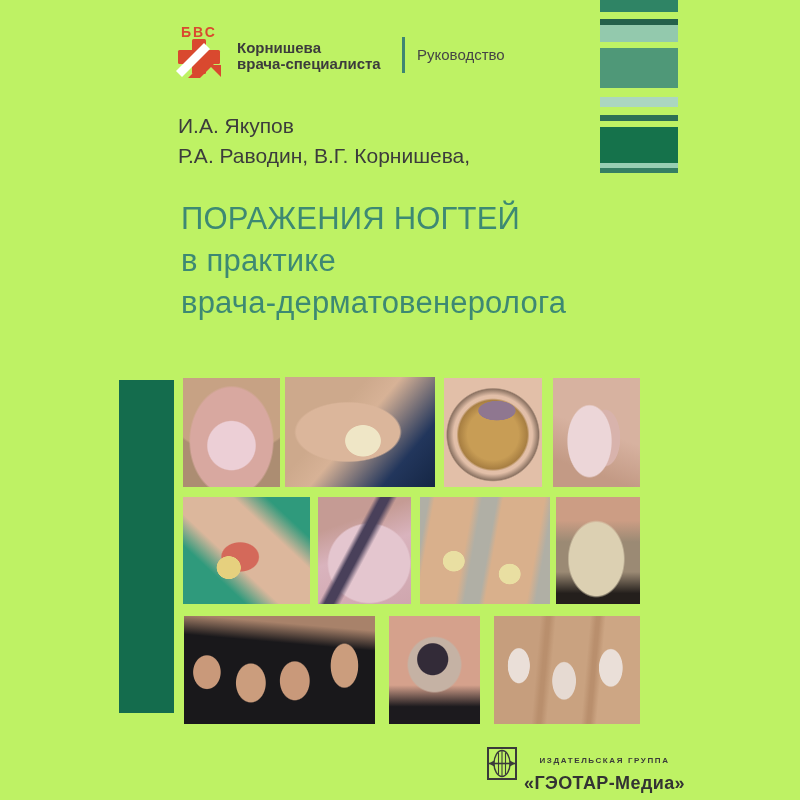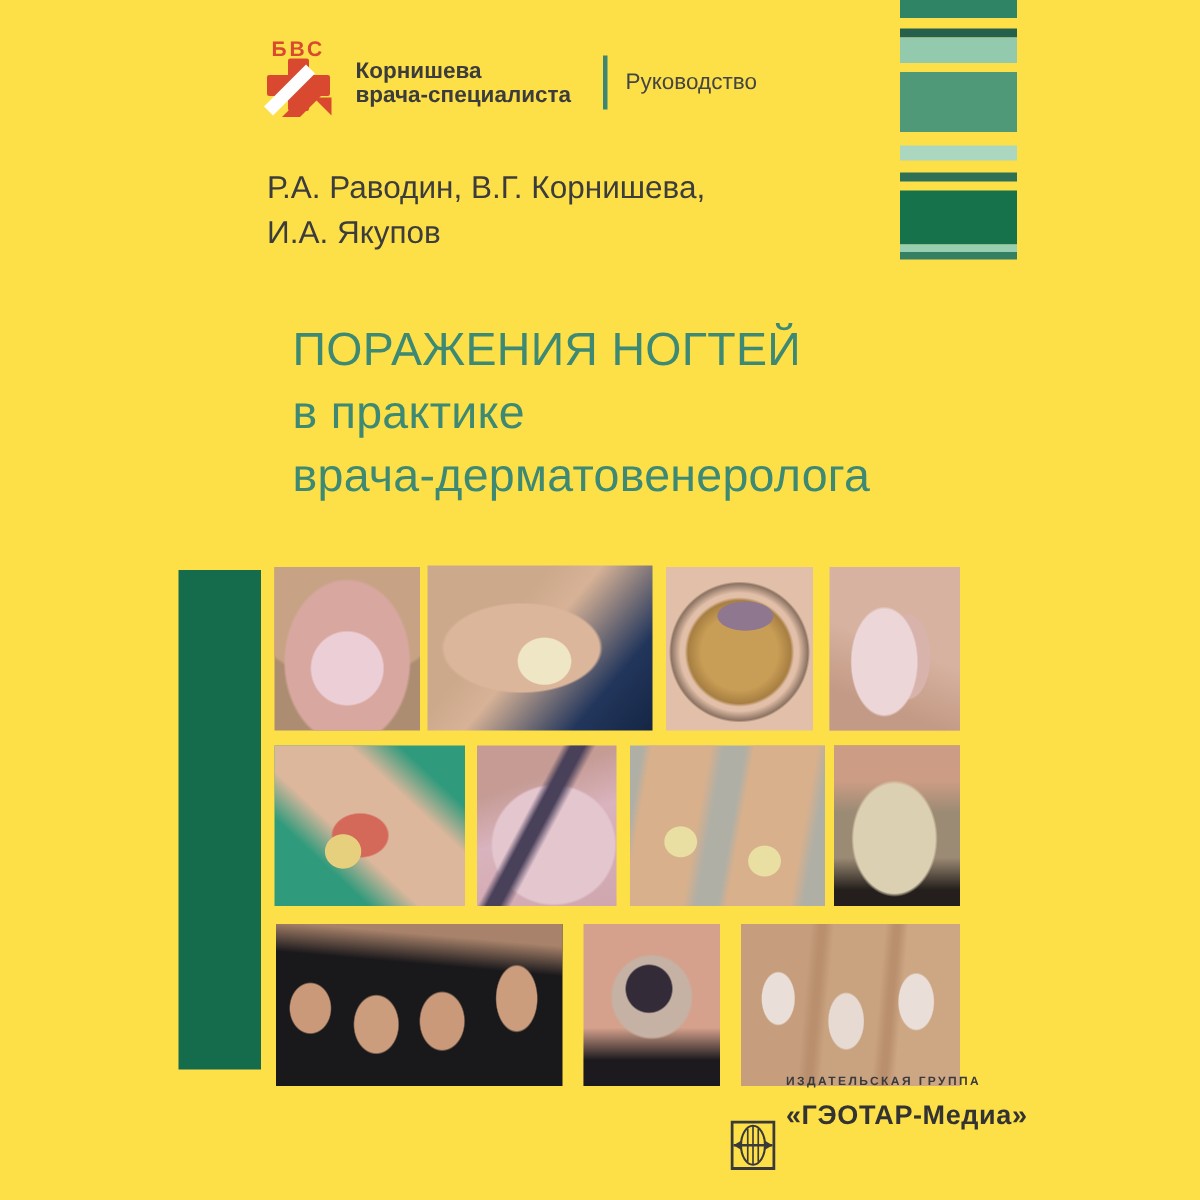--- a/index.html
+++ b/index.html
@@ -1,17 +1,17 @@
 <!DOCTYPE html>
 <html style="--accent_red: #d9492f; --title_green: #3d8973; --band_green: #146c4d; --divider_green: #3e8573; --text_dark: #3c3c3c;"><head>
 <meta charset="utf-8">
 <style>
   html,body{margin:0;padding:0;}
   .page{
-    position:relative; width:800px; height:800px; background:#fde047;
+    position:relative; width:800px; height:800px; background:#bef264;
     font-family:"Liberation Sans", sans-serif; overflow:hidden;
   }
   
   .bvs-acronym{
     position:absolute; left:181px; top:24px;
     color:var(--accent_red); font-size:14px; font-weight:700; letter-spacing:2px;
   }
   .bvs-cross{ position:absolute; left:176px; top:38px; }
   .series{
     position:absolute; left:237px; top:40px;
@@ -27,21 +27,21 @@
   }
   
   .stripes{ position:absolute; left:600px; top:0; width:78px; }
   .stripe{ width:100%; }
   
   .authors{
     position:absolute; left:178px; top:111px;
     color:var(--text_dark); font-size:21px; font-weight:400; line-height:30px;
   }
   .title{
-    position:absolute; left:178px; top:195px; margin:17px;
+    position:absolute; left:178px; top:195px; margin:3px;
     color:var(--title_green); font-size:31px; font-weight:400; line-height:42px;
     letter-spacing:0.2px;
   }
   .subtitle{
     position:absolute; left:178px; top:331px;
     color:#2d2d2d; font-size:25px; font-weight:400;
   }
   
   .green-band{
     position:absolute; left:119px; top:380px; width:55px; height:333px;
@@ -112,21 +112,21 @@
       linear-gradient(0deg, #1c1a1e 0 16%, rgba(0,0,0,0) 36%),
       #d5a18c;}
   .ph-r3p3{ left:494px; top:616px; width:146px; height:108px;
     background:
       radial-gradient(ellipse 13% 28% at 17% 46%, #eadfd8 0 56%, rgba(0,0,0,0) 60%),
       radial-gradient(ellipse 14% 30% at 48% 60%, #e6dad2 0 56%, rgba(0,0,0,0) 60%),
       radial-gradient(ellipse 14% 30% at 80% 48%, #eadfd8 0 56%, rgba(0,0,0,0) 60%),
       linear-gradient(95deg, #c69e7d 0 30%, #b98f6d 34% 36%, #c9a280 40% 62%, #b98f6d 66% 68%, #cda684 72% 100%);}
   
   .pub-logo{ position:absolute; left:487px; top:747px; }
-  .pub-text{ position:absolute; left:524px; top:716px; color:#3a3a3a; }
+  .pub-text{ position:absolute; left:524px; top:756px; color:#3a3a3a;text-align:center; }
   .pub-group{ font-size:8px; font-weight:700; letter-spacing:1.6px; }
   .pub-name{ font-size:18px; font-weight:700; letter-spacing:0.4px; margin-top:8px; color:#333; }
 </style>
 </head>
 <body>
 
 <div class="page">
 
   <div class="bvs-acronym">БВС</div>
   <svg class="bvs-cross" width="48" height="40" viewBox="0 0 48 40">
@@ -149,22 +149,22 @@
       <div class="stripe" style="height: 17px; margin-top: 0px; background: rgb(147, 201, 173);"></div>
       <div class="stripe" style="height: 40px; margin-top: 6px; background: rgb(79, 152, 120);"></div>
       <div class="stripe" style="height: 10px; margin-top: 9px; background: rgb(171, 214, 192);"></div>
       <div class="stripe" style="height: 6px; margin-top: 8px; background: rgb(45, 112, 85);"></div>
       <div class="stripe" style="height: 36px; margin-top: 6px; background: rgb(21, 114, 75);"></div>
       <div class="stripe" style="height: 5px; margin-top: 0px; background: rgb(152, 207, 179);"></div>
       <div class="stripe" style="height: 5px; margin-top: 0px; background: rgb(53, 127, 99);"></div>
     </div>
 
   <div class="authors">
+    <div>И.А. Якупов</div>
     <div>Р.А. Раводин, В.Г. Корнишева,</div>
-    <div>И.А. Якупов</div>
   </div>
 
   <h1 class="title">
     <div>ПОРАЖЕНИЯ НОГТЕЙ</div>
     <div>в практике</div>
     <div>врача-дерматовенеролога</div>
   </h1>
 
 
   <div class="green-band"></div>

